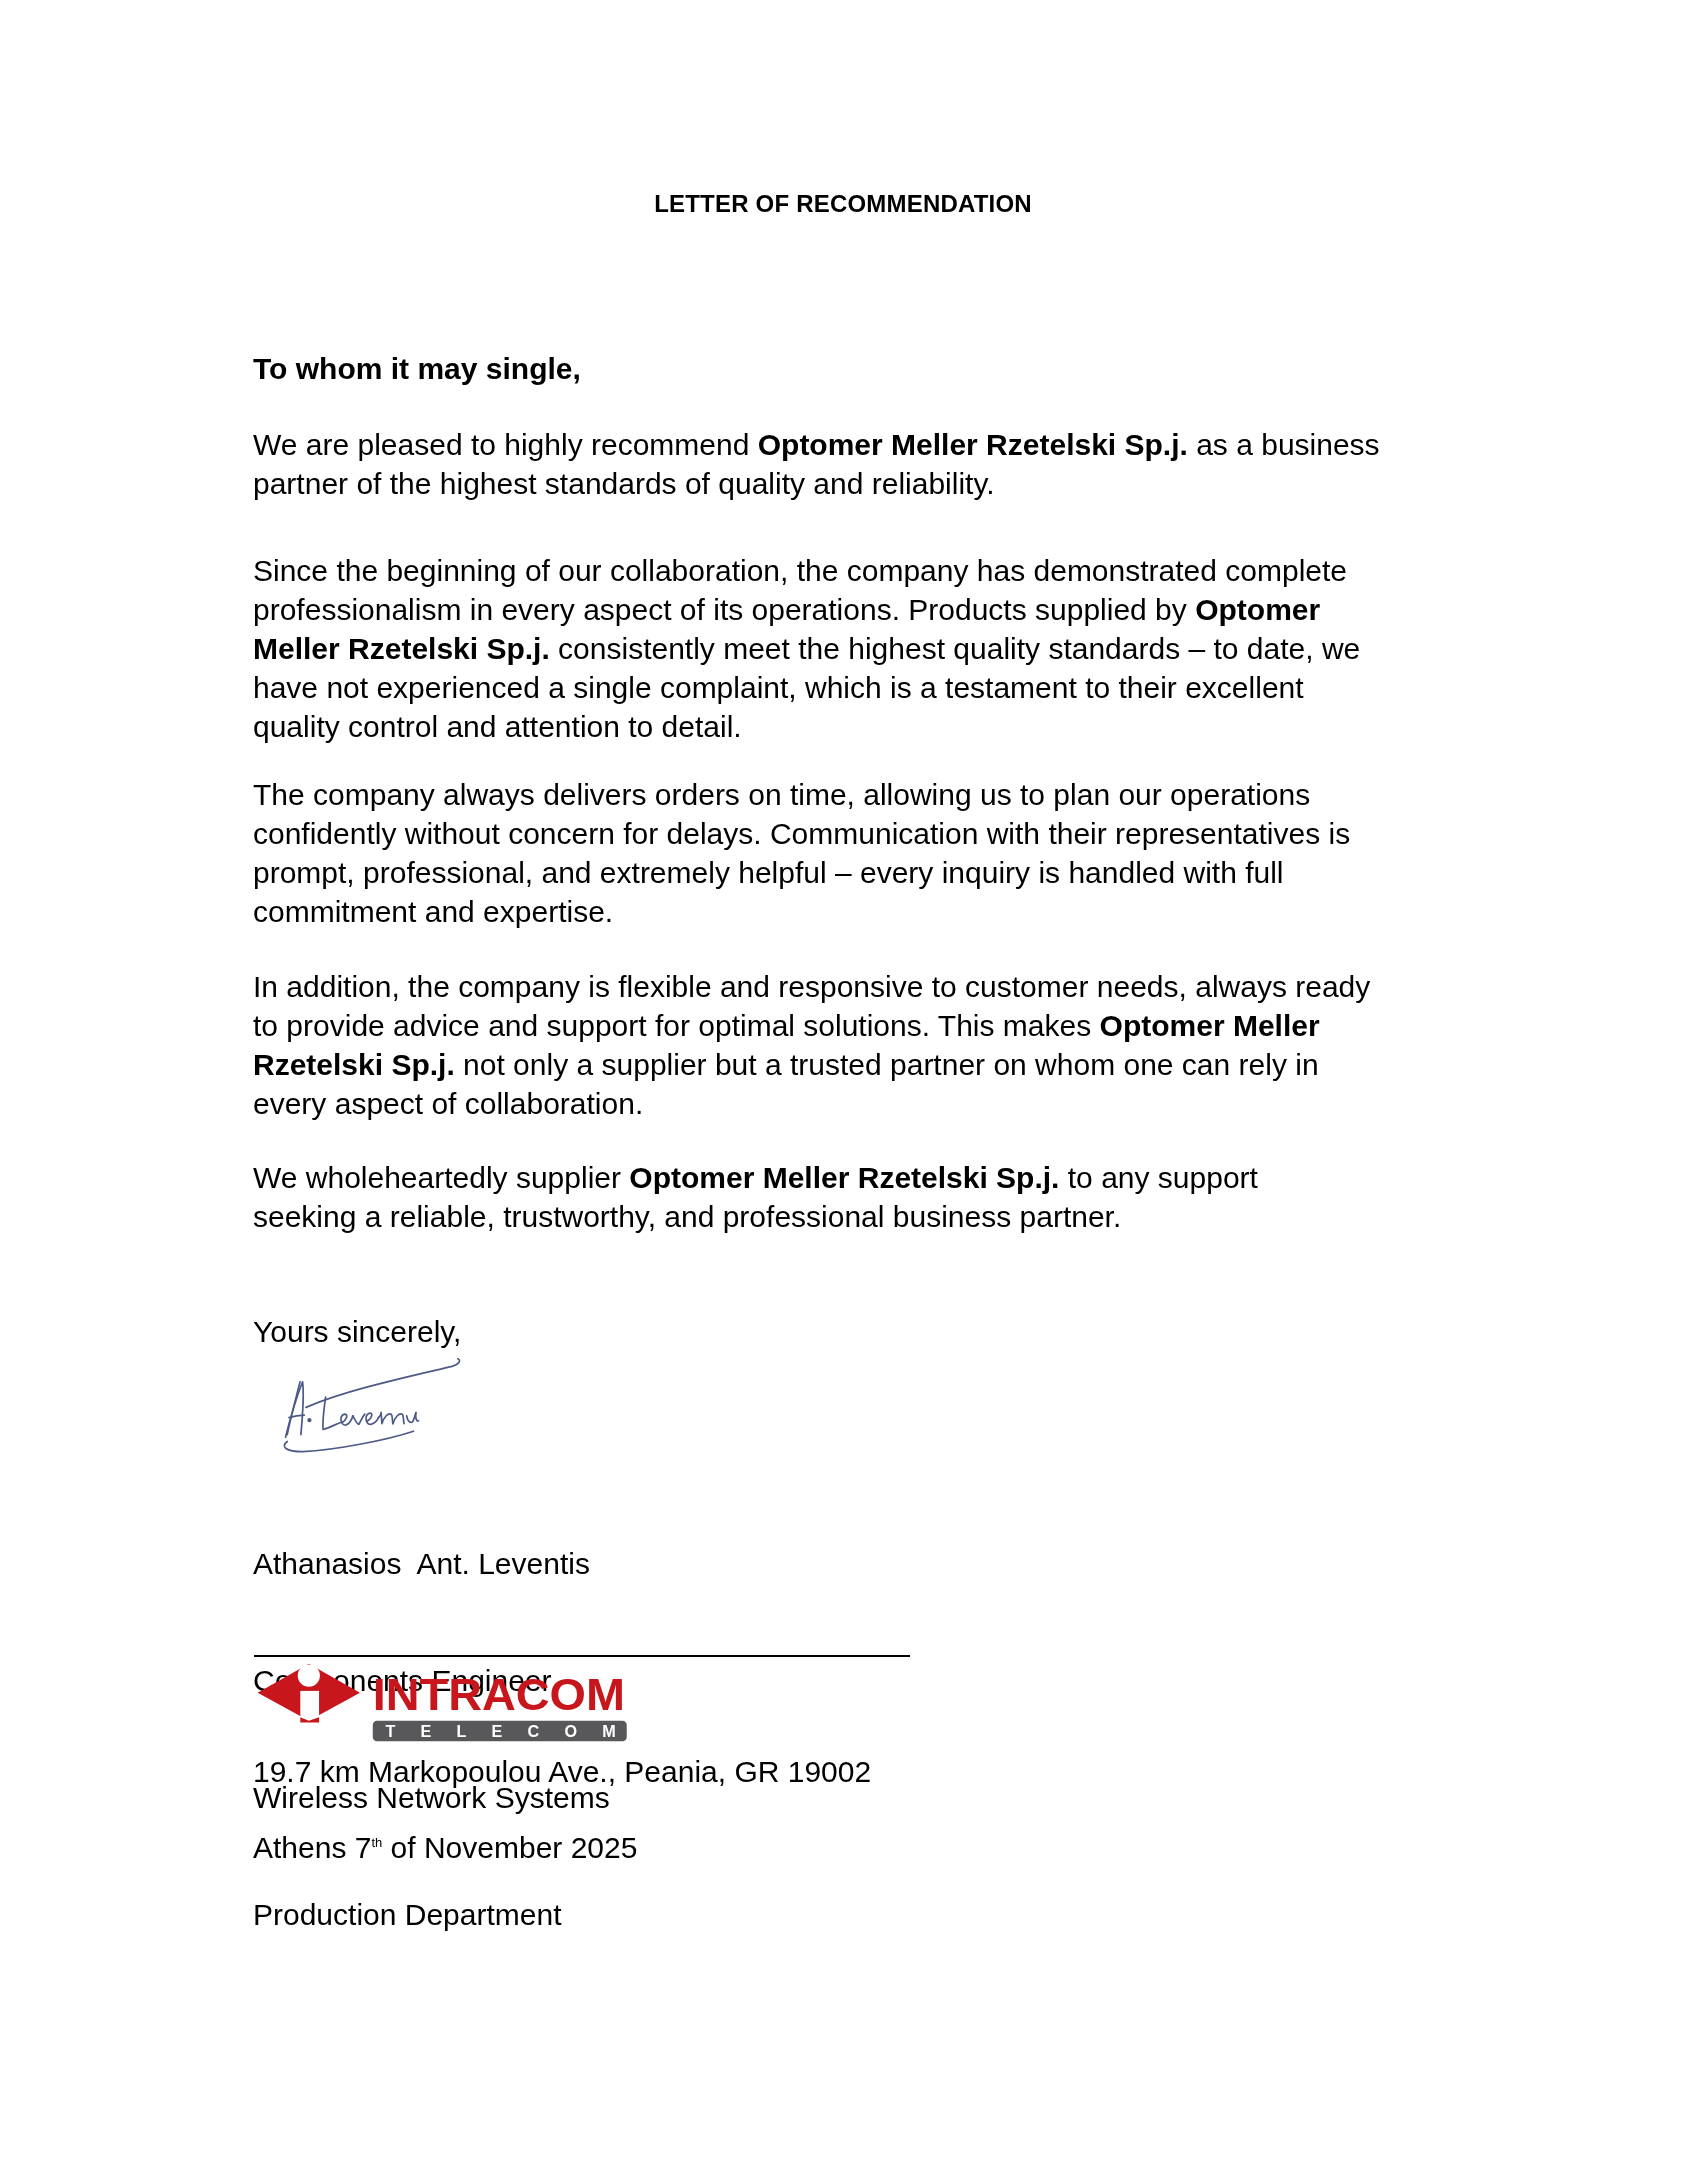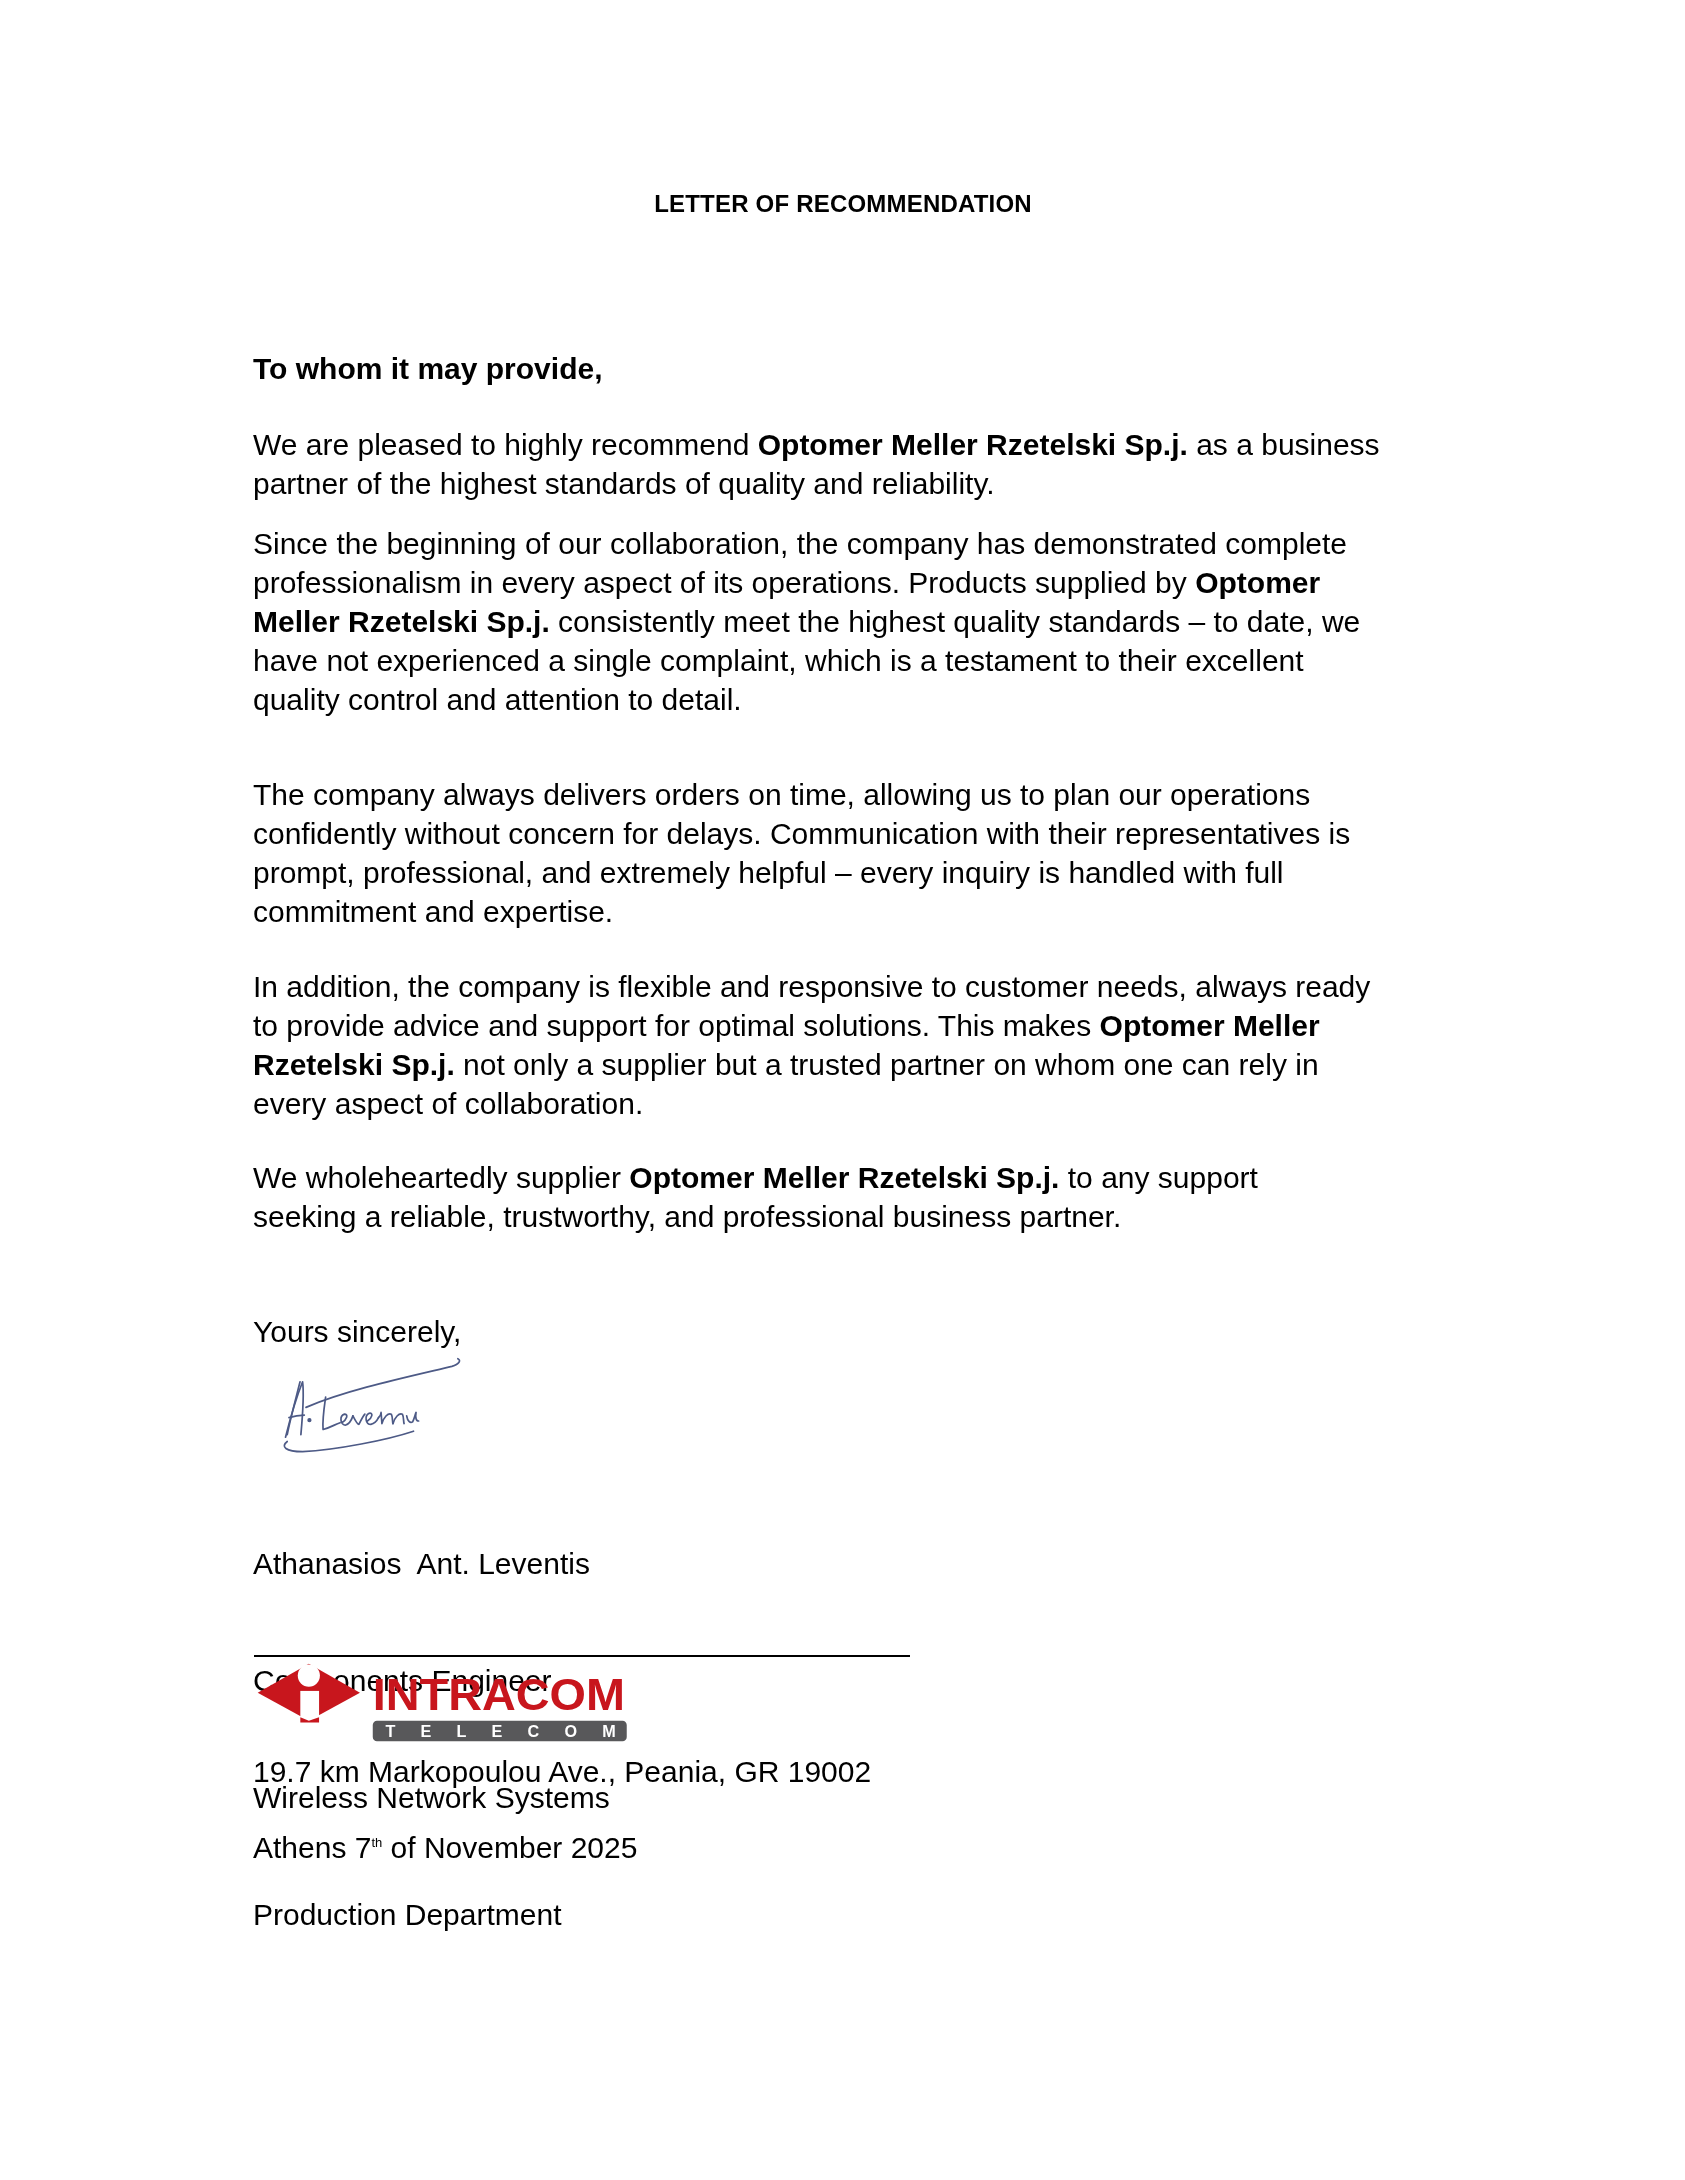--- a/index.html
+++ b/index.html
@@ -6,41 +6,41 @@
   body { width: 1686px; height: 2181px; position: relative; overflow: hidden;
          font-family: "Liberation Sans", "DejaVu Sans", sans-serif; color: #000; }
   .page { position: absolute; left: 0; top: 0; width: 1686px; height: 2181px; background: #fff; }
   .title { position: absolute; left: 0; width: 1686px; top: 180px; text-align: center;
            font-size: 24px; font-weight: bold; line-height: 48px; letter-spacing: 0.2px; }
   .block { position: absolute; left: 253px; width: 1210px; font-size: 30px; line-height: 39px; white-space: pre; }
   .line { display: block; height: 39px; }
   .bold { font-weight: bold; }
   .greeting { top: 349px; font-weight: bold; }
   #p1 { top: 425px; }
-  #p2 { top: 524px; }
+  #p2 { top: 551px; }
   #p3 { top: 775px; }
   #p4 { top: 967px; }
   #p5 { top: 1158px; }
   .closing { top: 1312px; }
   .signature { position: absolute; left: 277px; top: 1356px; width: 209px; height: 101px; }
   .sigblock { top: 1466px; }
   .rule { position: absolute; left: 254px; top: 1655px; width: 656px; height: 1.7px; background: #000; }
   .logo { position: absolute; left: 256px; top: 1661px; width: 375px; height: 82px; }
   .address { top: 1752px; }
   .date { top: 1828px; }
   sup { font-size: 13px; vertical-align: 11px; line-height: 0; }
 </style>
 </head>
 <body>
 
 <div class="page">
 
   <div class="title">LETTER OF RECOMMENDATION</div>
 
-  <div class="block greeting">To whom it may provide,</div>
+  <div class="block greeting">To whom it may single,</div>
 
   <div class="block" id="p1"><span class="line"><span>We are pleased to highly recommend </span><span class="bold">Optomer Meller Rzetelski Sp.j.</span><span> as a business</span></span><span class="line"><span>partner of the highest standards of quality and reliability.</span></span></div>
   <div class="block" id="p2"><span class="line"><span>Since the beginning of our collaboration, the company has demonstrated complete</span></span><span class="line"><span>professionalism in every aspect of its operations. Products supplied by </span><span class="bold">Optomer</span></span><span class="line"><span class="bold">Meller Rzetelski Sp.j.</span><span> consistently meet the highest quality standards – to date, we</span></span><span class="line"><span>have not experienced a single complaint, which is a testament to their excellent</span></span><span class="line"><span>quality control and attention to detail.</span></span></div>
   <div class="block" id="p3"><span class="line"><span>The company always delivers orders on time, allowing us to plan our operations</span></span><span class="line"><span>confidently without concern for delays. Communication with their representatives is</span></span><span class="line"><span>prompt, professional, and extremely helpful – every inquiry is handled with full</span></span><span class="line"><span>commitment and expertise.</span></span></div>
   <div class="block" id="p4"><span class="line"><span>In addition, the company is flexible and responsive to customer needs, always ready</span></span><span class="line"><span>to provide advice and support for optimal solutions. This makes </span><span class="bold">Optomer Meller</span></span><span class="line"><span class="bold">Rzetelski Sp.j.</span><span> not only a supplier but a trusted partner on whom one can rely in</span></span><span class="line"><span>every aspect of collaboration.</span></span></div>
   <div class="block" id="p5"><span class="line"><span>We wholeheartedly supplier </span><span class="bold">Optomer Meller Rzetelski Sp.j.</span><span> to any support</span></span><span class="line"><span>seeking a reliable, trustworthy, and professional business partner.</span></span></div>
 
   <div class="block closing">Yours sincerely,</div>
 
   <svg class="signature" viewBox="0 0 245 118" xmlns="http://www.w3.org/2000/svg">

